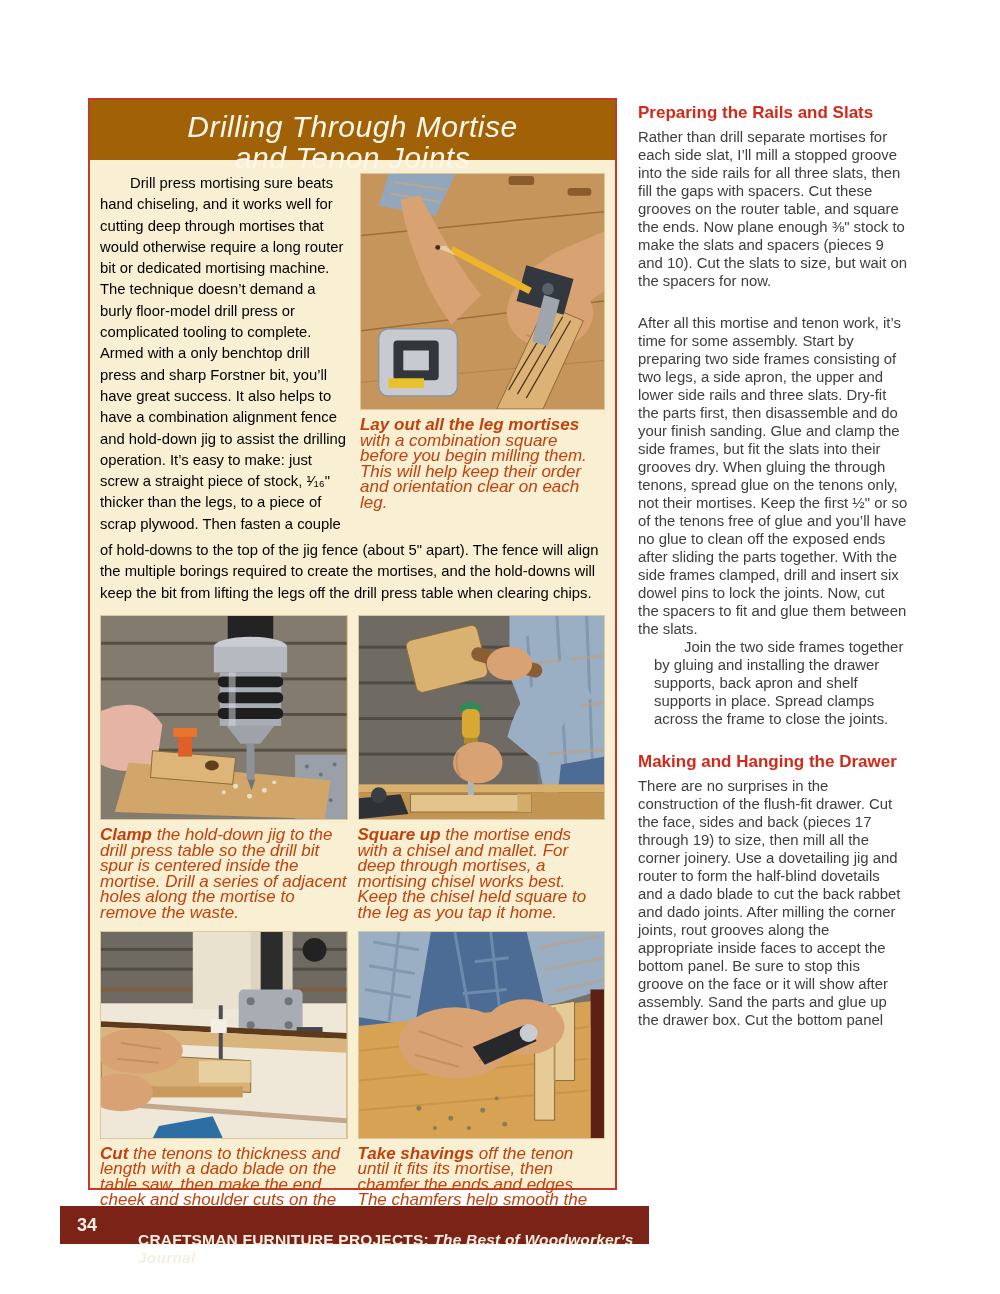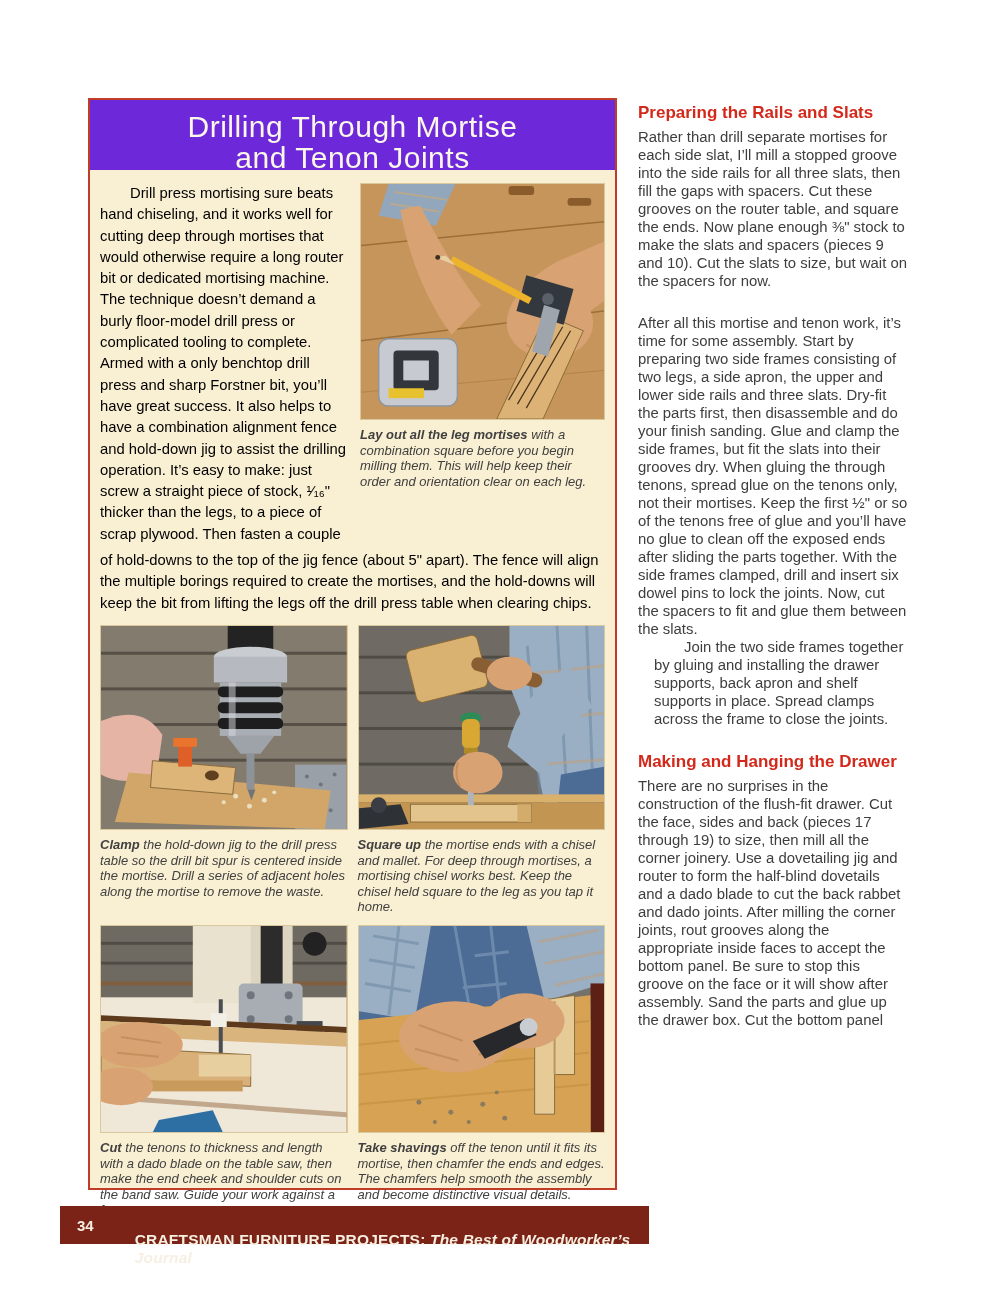--- a/index.html
+++ b/index.html
@@ -8,38 +8,38 @@
     width:1000px; height:1294px; position:relative; background:#ffffff;
     font-family:"Liberation Sans", sans-serif; color:#3e3e3e;
     -webkit-font-smoothing:antialiased;
   }
   
   .main-box {
     position:absolute; left:88px; top:98px; width:529px; height:1092px;
     background:#f9efd2; border:2px solid #c03c28;
   }
   .banner {
-    height:70px; background:#6d28d9; color:#fcf7e9;
+    height:60px; background:#a16207; color:#fcf7e9;
     text-align:center; padding-top:11px;
-    font-size:30px; line-height:31px; letter-spacing:.5px;
+    font-style:italic; font-size:30px; line-height:31px; letter-spacing:.5px;
   }
   .content { padding:13px 10px 0; }
   .intro-row { display:flex; gap:10px; min-height:327px; }
   .intro, .intro-cont {
     font-size:14.8px; line-height:21.3px; margin:0; color:#000000;
   }
   .intro { width:252px; text-indent:30px; }
   .fig-top { width:247px; margin:0; }
   .photo {
     border:1px solid #d9c89e; overflow:hidden; position:relative; background:#c6955b;
   }
   .photo svg { display:block; width:100%; height:100%; }
   .photo-top { height:237px; }
   figcaption {
-    margin-top:7px; font-style:italic; font-size:13px; line-height:15.6px; color:#404040;
+    margin-top:7px; font-style:italic; font-size:17px; line-height:15.6px; color:#c2410c;
   }
   figcaption b { font-weight:bold; }
   .intro-cont { margin-top:5px; }
   .photo-grid {
     display:grid; grid-template-columns:1fr 1fr; column-gap:10px; row-gap:10px; margin-top:11px;
   }
   .photo-grid figure { margin:0; }
   .photo-mid { height:205px; }
   .photo-bot { height:208px; }
   
@@ -48,21 +48,21 @@
     margin:0 0 5px; font-size:17px; line-height:20px; color:#d2291b; font-weight:bold;
   }
   .sidebar p { margin:0; font-size:14.9px; line-height:18px; color:#3e3e3e; }
   .sidebar section + section { margin-top:24px; }
   .sidebar .indent { text-indent:30px;margin-left:16px; }
   
   .footer-bar {
     position:absolute; left:60px; top:1206px; width:589px; height:38px;
     background:#7b2316; color:#f6efe2; display:flex; align-items:center;
   }
-  .footer-bar .pageno { font-weight:bold; font-size:15px; margin-left:17px; }
+  .footer-bar .pageno { font-weight:bold; font-size:18px; margin-left:17px; }
   .footer-bar .ftext { margin-left:41px; font-size:15.5px; letter-spacing:.2px;margin-top:48px; }
   .footer-bar .ftext b { font-weight:bold; }
   .footer-bar .ftext i { font-weight:bold; font-style:italic; }
 </style>
 </head>
 <body>
 
 <div class="main-box">
   <div class="banner">
     <div>Drilling Through Mortise</div>

